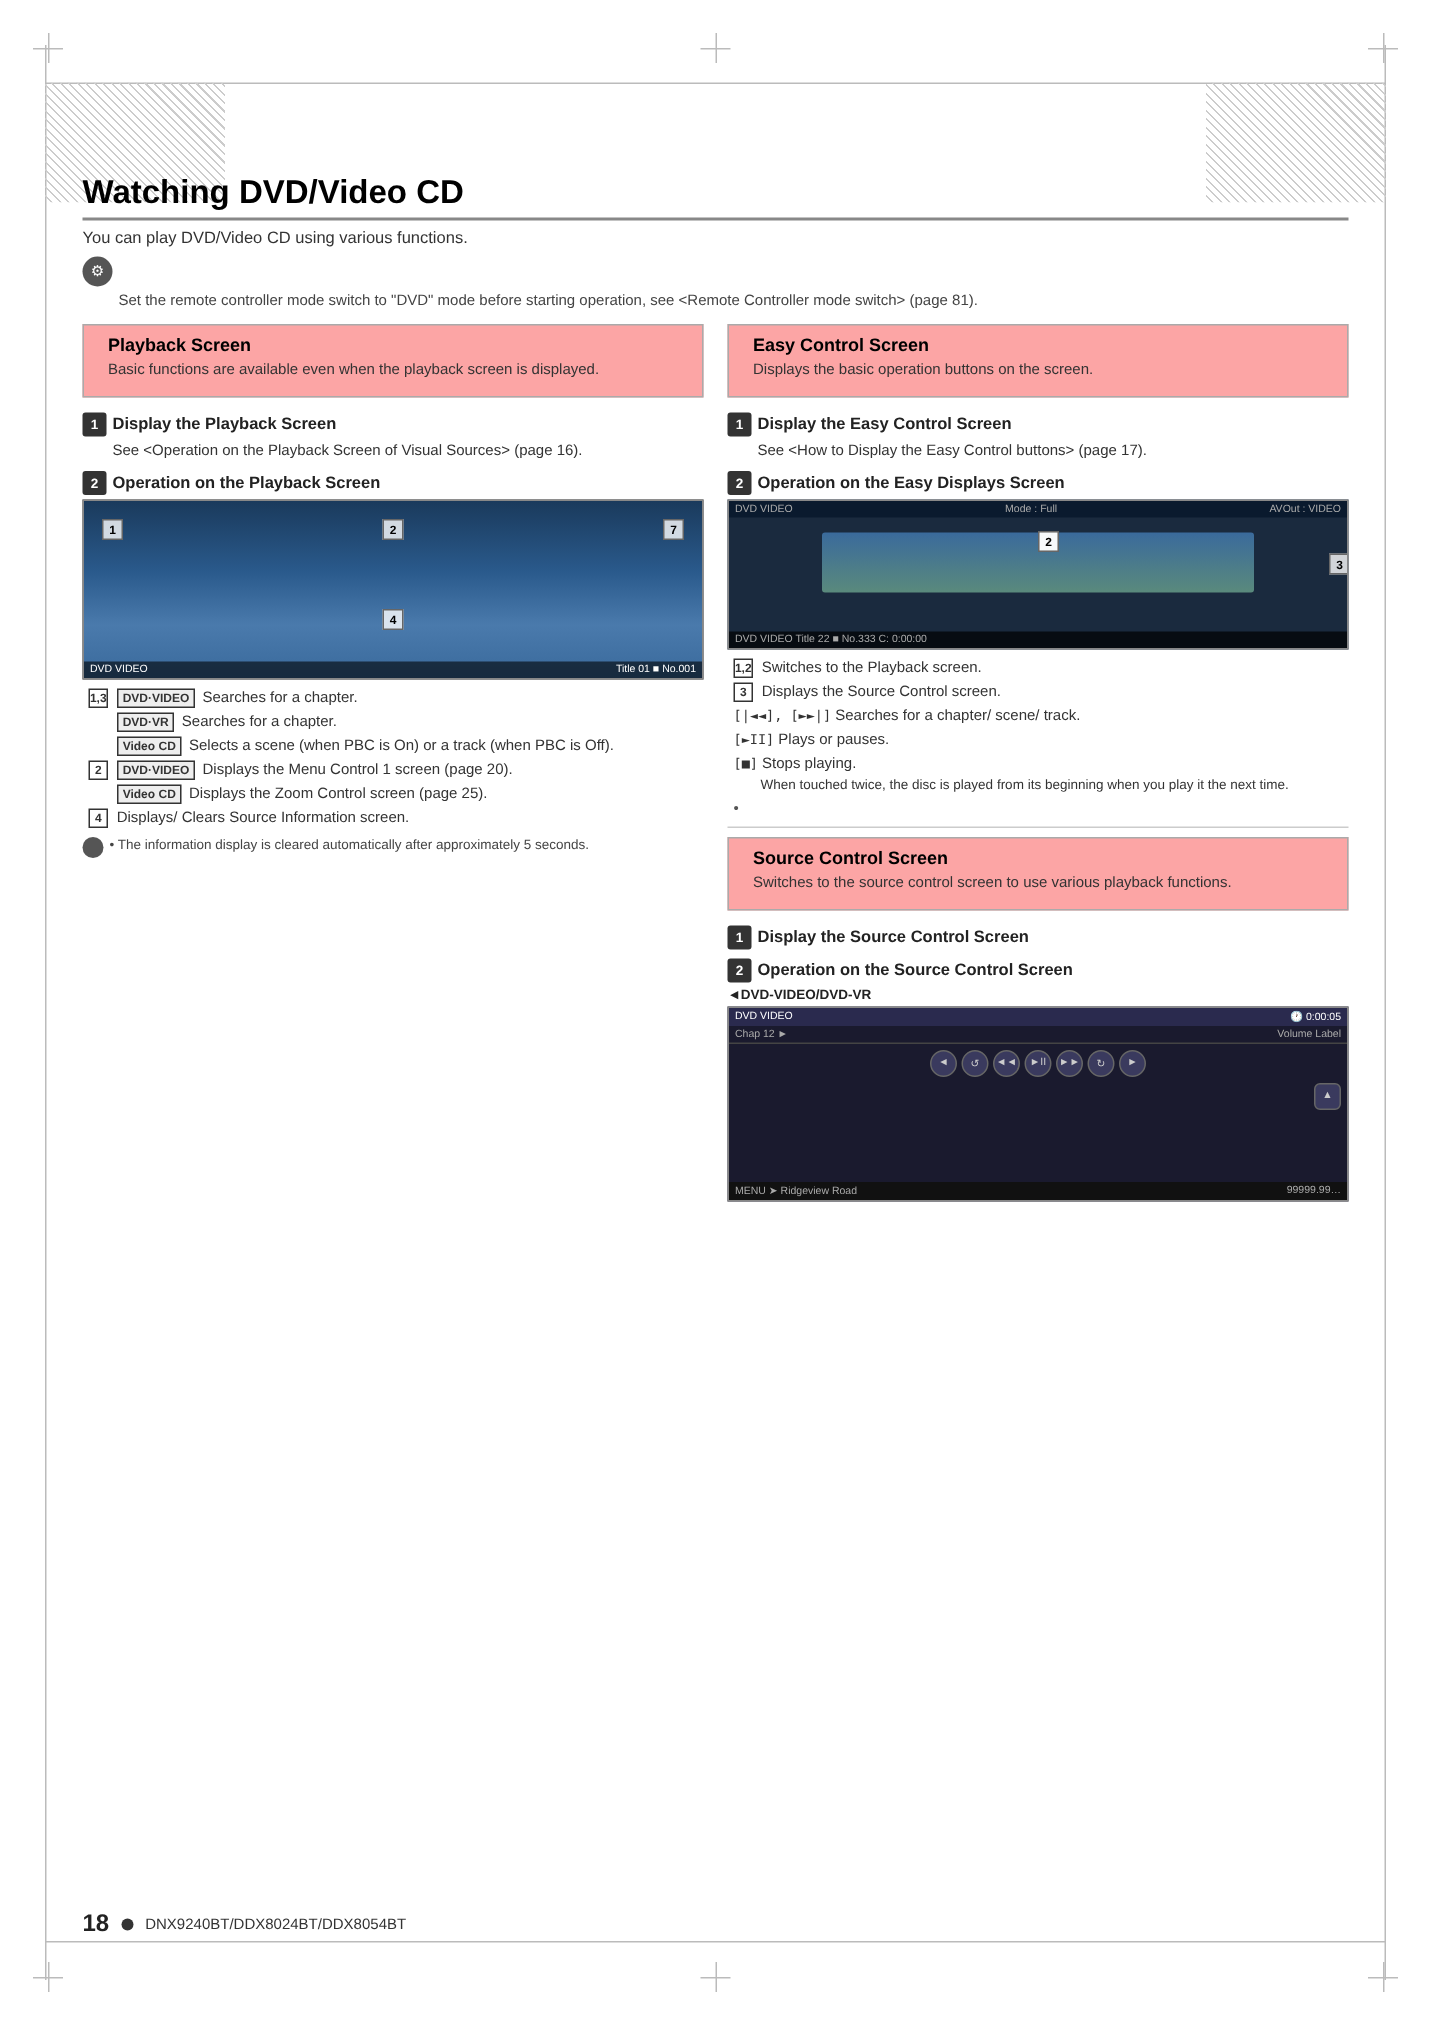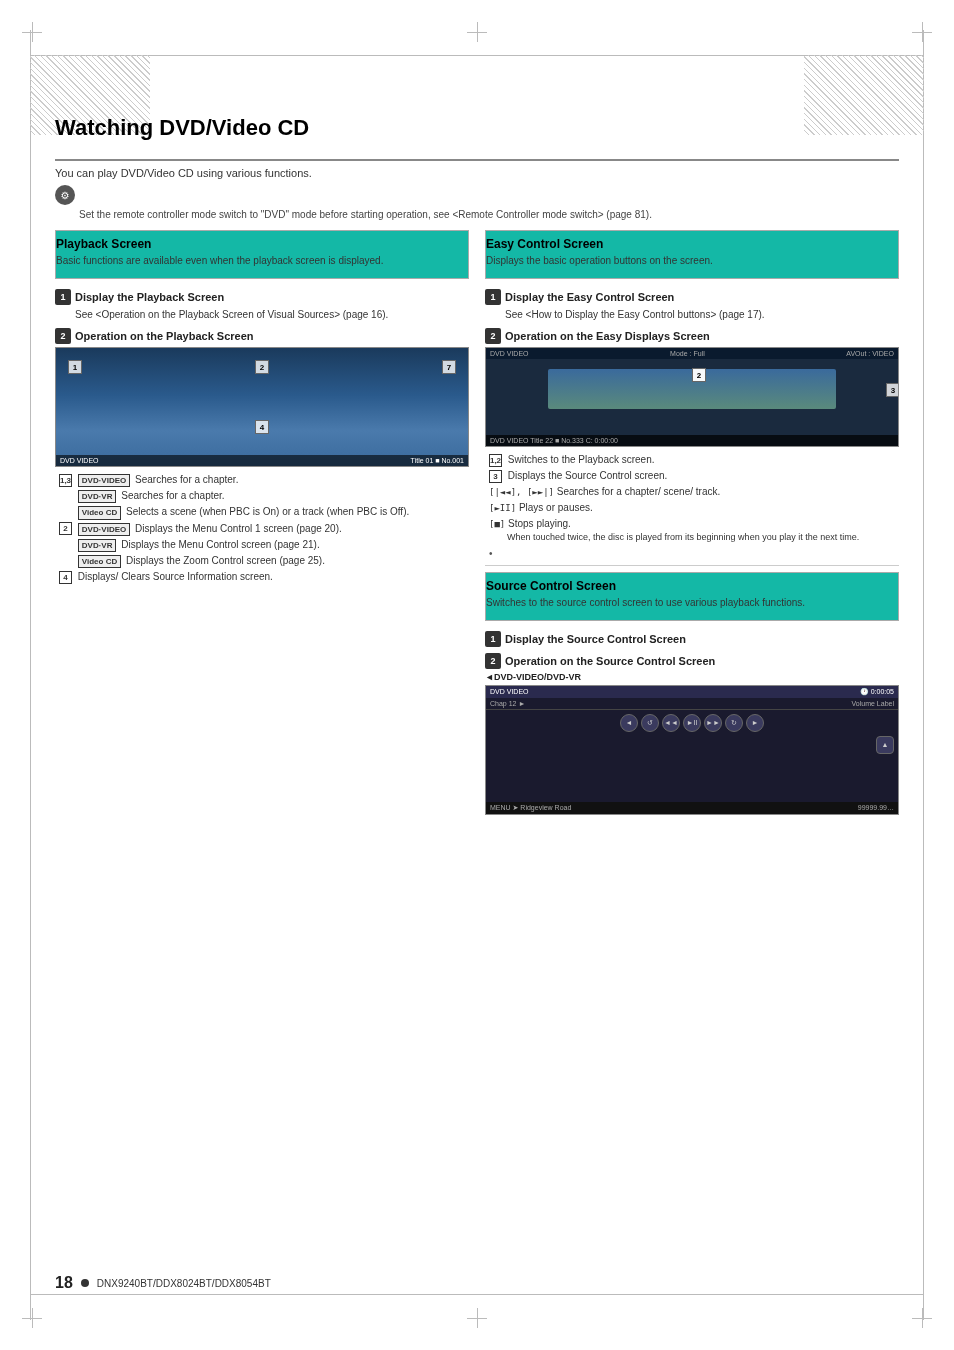--- a/index.html
+++ b/index.html
@@ -107,21 +107,21 @@
       bottom: 70px;
     }
 
     
     .page-title {
       font-size: 22px;
       font-weight: bold;
       color: #000;
       margin-bottom: 6px;
       border-bottom: 2px solid #888;
-      padding-bottom: 18px;
+      padding-bottom: 4px;
     }
 
     .intro-text {
       font-size: 11px;
       color: #333;
       margin-bottom: 6px;
     }
 
     .icon-row {
       display: flex;
@@ -155,22 +155,22 @@
       margin-top: 10px;
     }
 
     .col-left, .col-right {
       flex: 1;
     }
 
     
     .section-box {
       border: 1px solid #aaa;
-      background: #14b8a6;
-      padding: 6px 0;
+      background: #fca5a5;
+      padding: 6px 16px;
       margin-bottom: 10px;
     }
 
     .section-title {
       font-size: 12px;
       font-weight: bold;
       color: #000;
       margin-bottom: 4px;
     }
 
@@ -540,34 +540,35 @@
             <span class="format-badge">Video CD</span>
             <span>Selects a scene (when PBC is On) or a track (when PBC is Off).</span>
           </li>
           <li>
             <span class="item-num">2</span>
             <span class="format-badge">DVD·VIDEO</span>
             <span>Displays the Menu Control 1 screen (page 20).</span>
           </li>
           <li>
             <span style="display:inline-block;width:16px;"></span>
-            <span class="format-badge">DVD·VR</span>
-            <span>Displays the Menu Control screen (page 21).</span>
-          </li>
-          <li>
-            <span style="display:inline-block;width:16px;"></span>
             <span class="format-badge">Video CD</span>
             <span>Displays the Zoom Control screen (page 25).</span>
           </li>
           <li>
             <span class="item-num">4</span>
             <span>Displays/ Clears Source Information screen.</span>
           </li>
         </ul>
 
+        <div class="note-bullet">
+          <div class="note-gear"></div>
+          <div class="note-content">
+            <span>•</span> <span>The information display is cleared automatically after approximately 5 seconds.</span>
+          </div>
+        </div>
 
       </div>
     </div>
 
     <div class="col-right">
 
       <div class="section-box">
         <div class="section-title">Easy Control Screen</div>
         <div class="section-desc">Displays the basic operation buttons on the screen.</div>
       </div>

